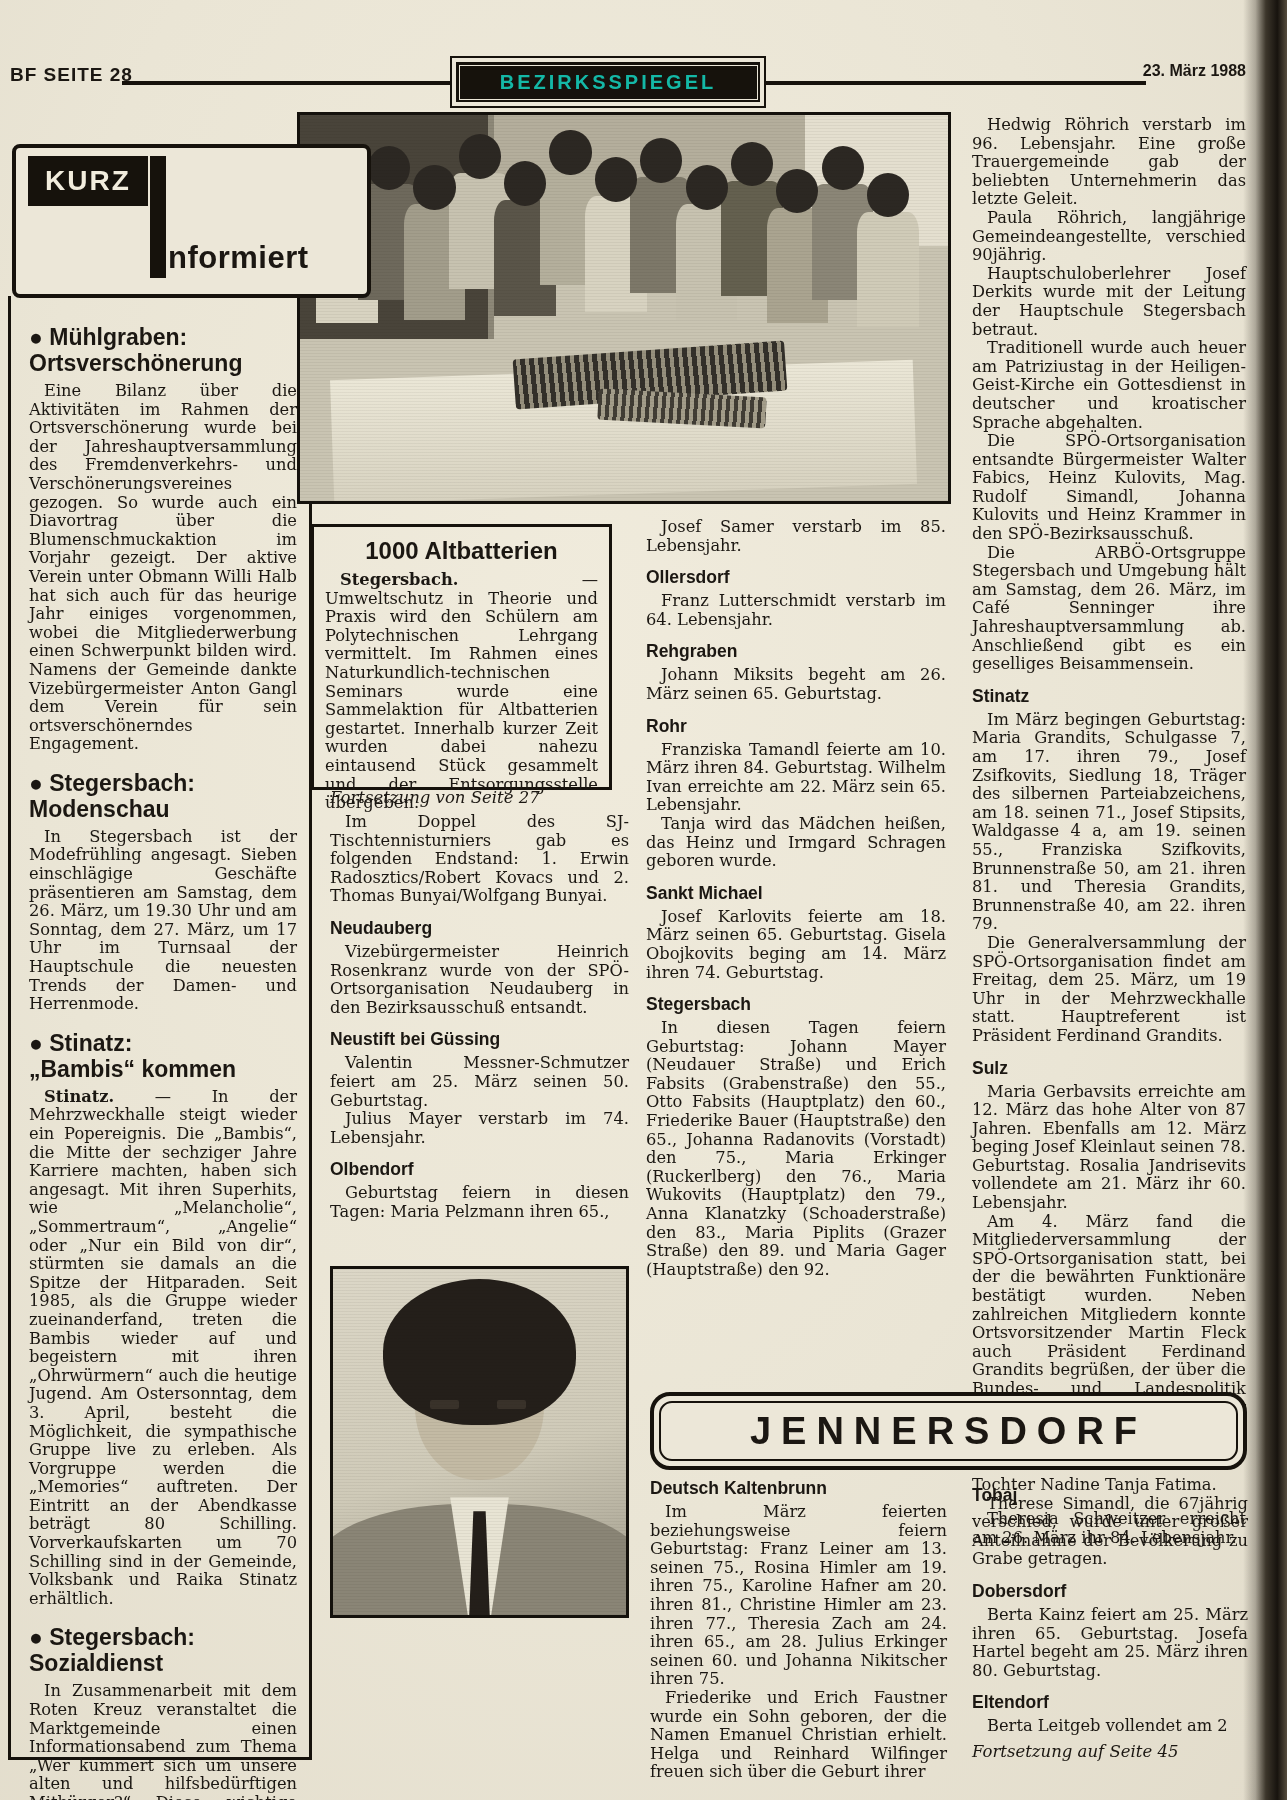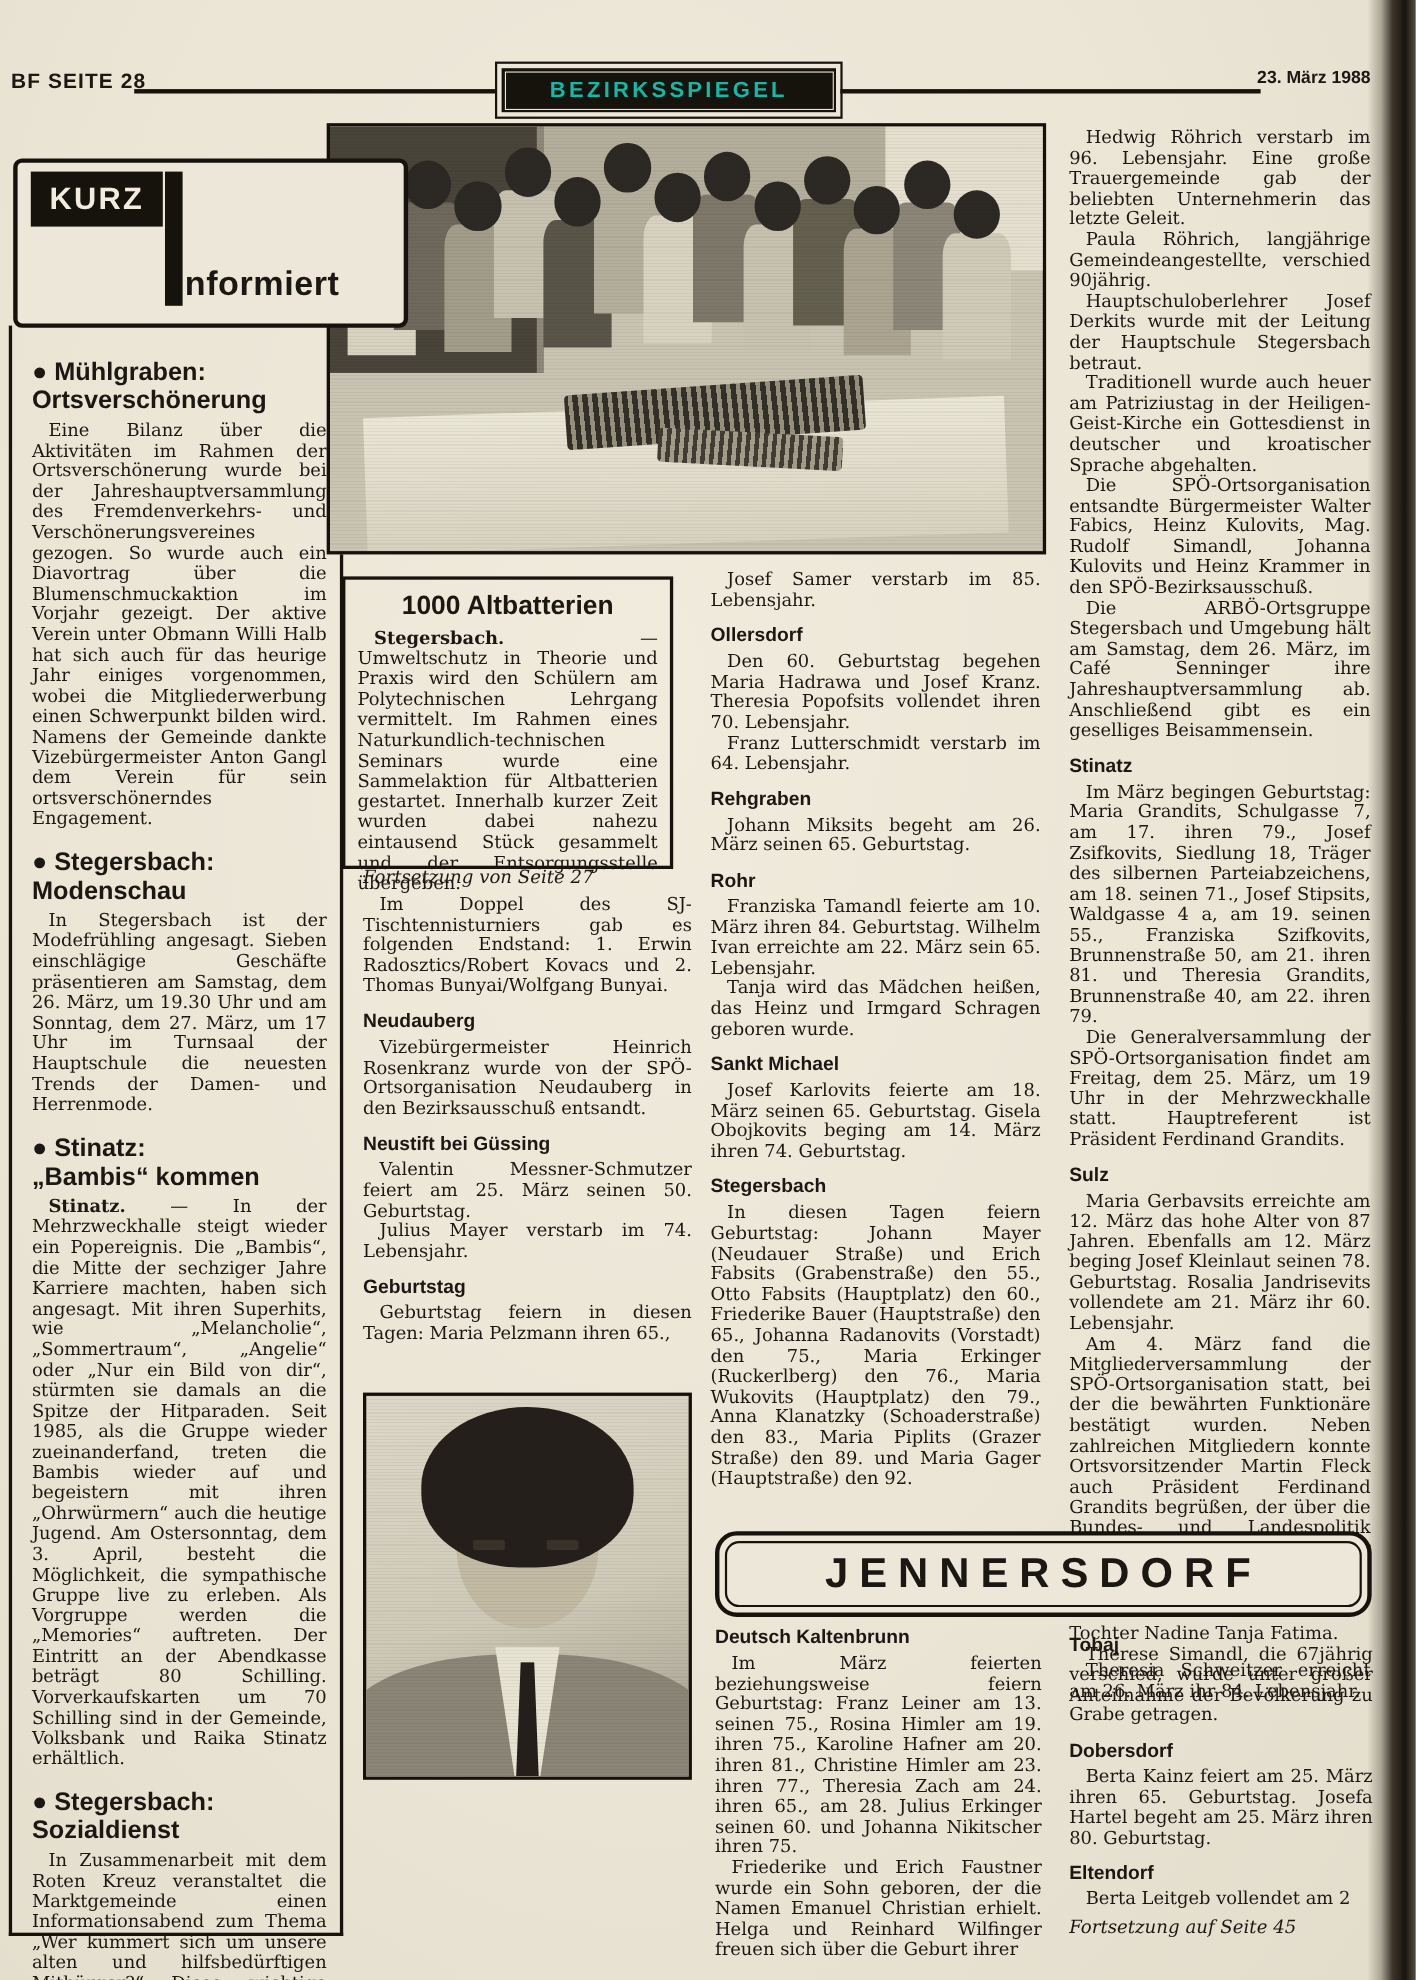--- a/index.html
+++ b/index.html
@@ -185,38 +185,37 @@
   </div>
 
   <div class="col2 body-text">
     <div class="italic-line">Fortsetzung von Seite 27</div>
     <p>Im Doppel des SJ-Tischtennisturniers gab es folgenden Endstand: 1. Erwin Radosztics/Robert Kovacs und 2. Thomas Bunyai/Wolfgang Bunyai.</p>
     <h3 class="sans-h">Neudauberg</h3>
     <p>Vizebürgermeister Heinrich Rosenkranz wurde von der SPÖ-Ortsorganisation Neudauberg in den Bezirksausschuß entsandt.</p>
     <h3 class="sans-h">Neustift bei Güssing</h3>
     <p>Valentin Messner-Schmutzer feiert am 25. März seinen 50. Geburtstag.</p>
     <p>Julius Mayer verstarb im 74. Lebensjahr.</p>
-    <h3 class="sans-h">Geburtstag</h3>
+    <h3 class="sans-h">Olbendorf</h3>
     <p>Geburtstag feiern in diesen Tagen: Maria Pelzmann ihren 65.,</p>
   </div>
 
   <div class="photo portrait">
     <div class="pt-shoulders"></div>
     <div class="pt-shirt"></div>
     <div class="pt-tie"></div>
     <div class="pt-face"></div>
     <div class="pt-hair"></div>
     <div class="pt-brow1"></div>
       <div class="pt-brow2"></div>
   </div>
 
   <div class="col3 body-text">
     <p>Josef Samer verstarb im 85. Lebensjahr.</p>
     <h3 class="sans-h">Ollersdorf</h3>
-    <p>Den 60. Geburtstag begehen Maria Hadrawa und Josef Kranz. Theresia Popofsits vollendet ihren 70. Lebensjahr.</p>
     <p>Franz Lutterschmidt verstarb im 64. Lebensjahr.</p>
     <h3 class="sans-h">Rehgraben</h3>
     <p>Johann Miksits begeht am 26. März seinen 65. Geburtstag.</p>
     <h3 class="sans-h">Rohr</h3>
     <p>Franziska Tamandl feierte am 10. März ihren 84. Geburtstag. Wilhelm Ivan erreichte am 22. März sein 65. Lebensjahr.</p>
     <p>Tanja wird das Mädchen heißen, das Heinz und Irmgard Schragen geboren wurde.</p>
     <h3 class="sans-h">Sankt Michael</h3>
     <p>Josef Karlovits feierte am 18. März seinen 65. Geburtstag. Gisela Obojkovits beging am 14. März ihren 74. Geburtstag.</p>
     <h3 class="sans-h">Stegersbach</h3>
     <p>In diesen Tagen feiern Geburtstag: Johann Mayer (Neudauer Straße) und Erich Fabsits (Grabenstraße) den 55., Otto Fabsits (Hauptplatz) den 60., Friederike Bauer (Hauptstraße) den 65., Johanna Radanovits (Vorstadt) den 75., Maria Erkinger (Ruckerlberg) den 76., Maria Wukovits (Hauptplatz) den 79., Anna Klanatzky (Schoaderstraße) den 83., Maria Piplits (Grazer Straße) den 89. und Maria Gager (Hauptstraße) den 92.</p>

